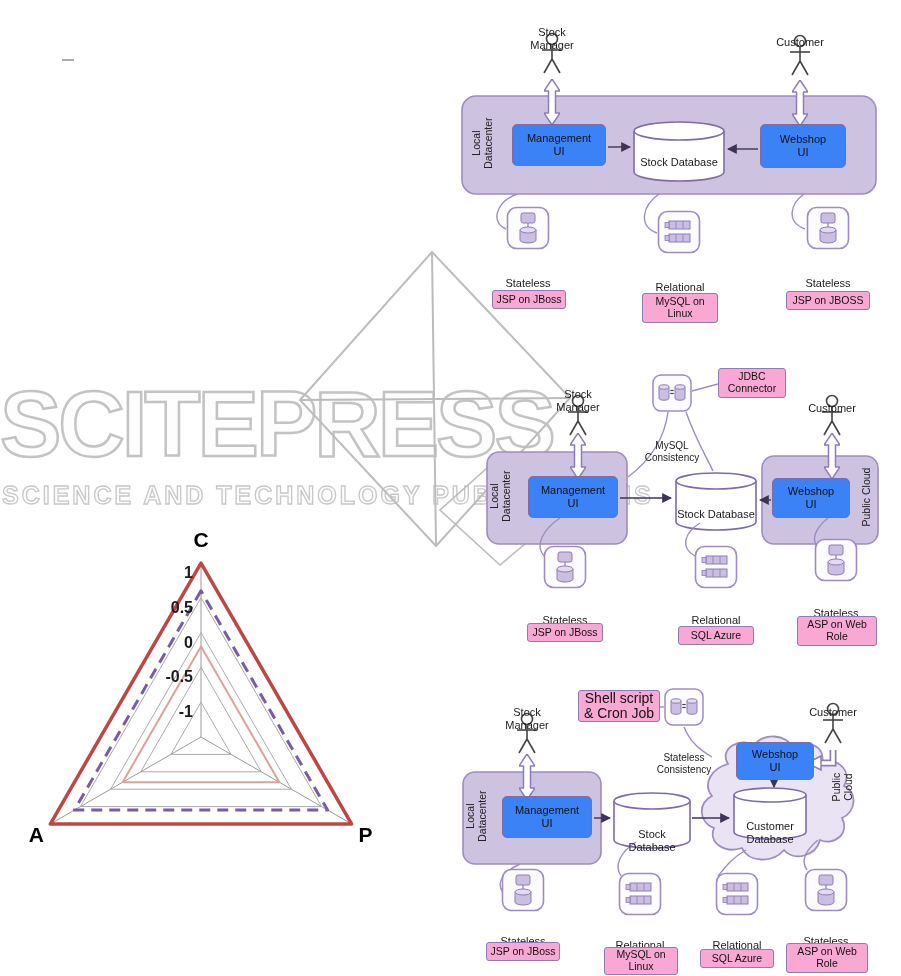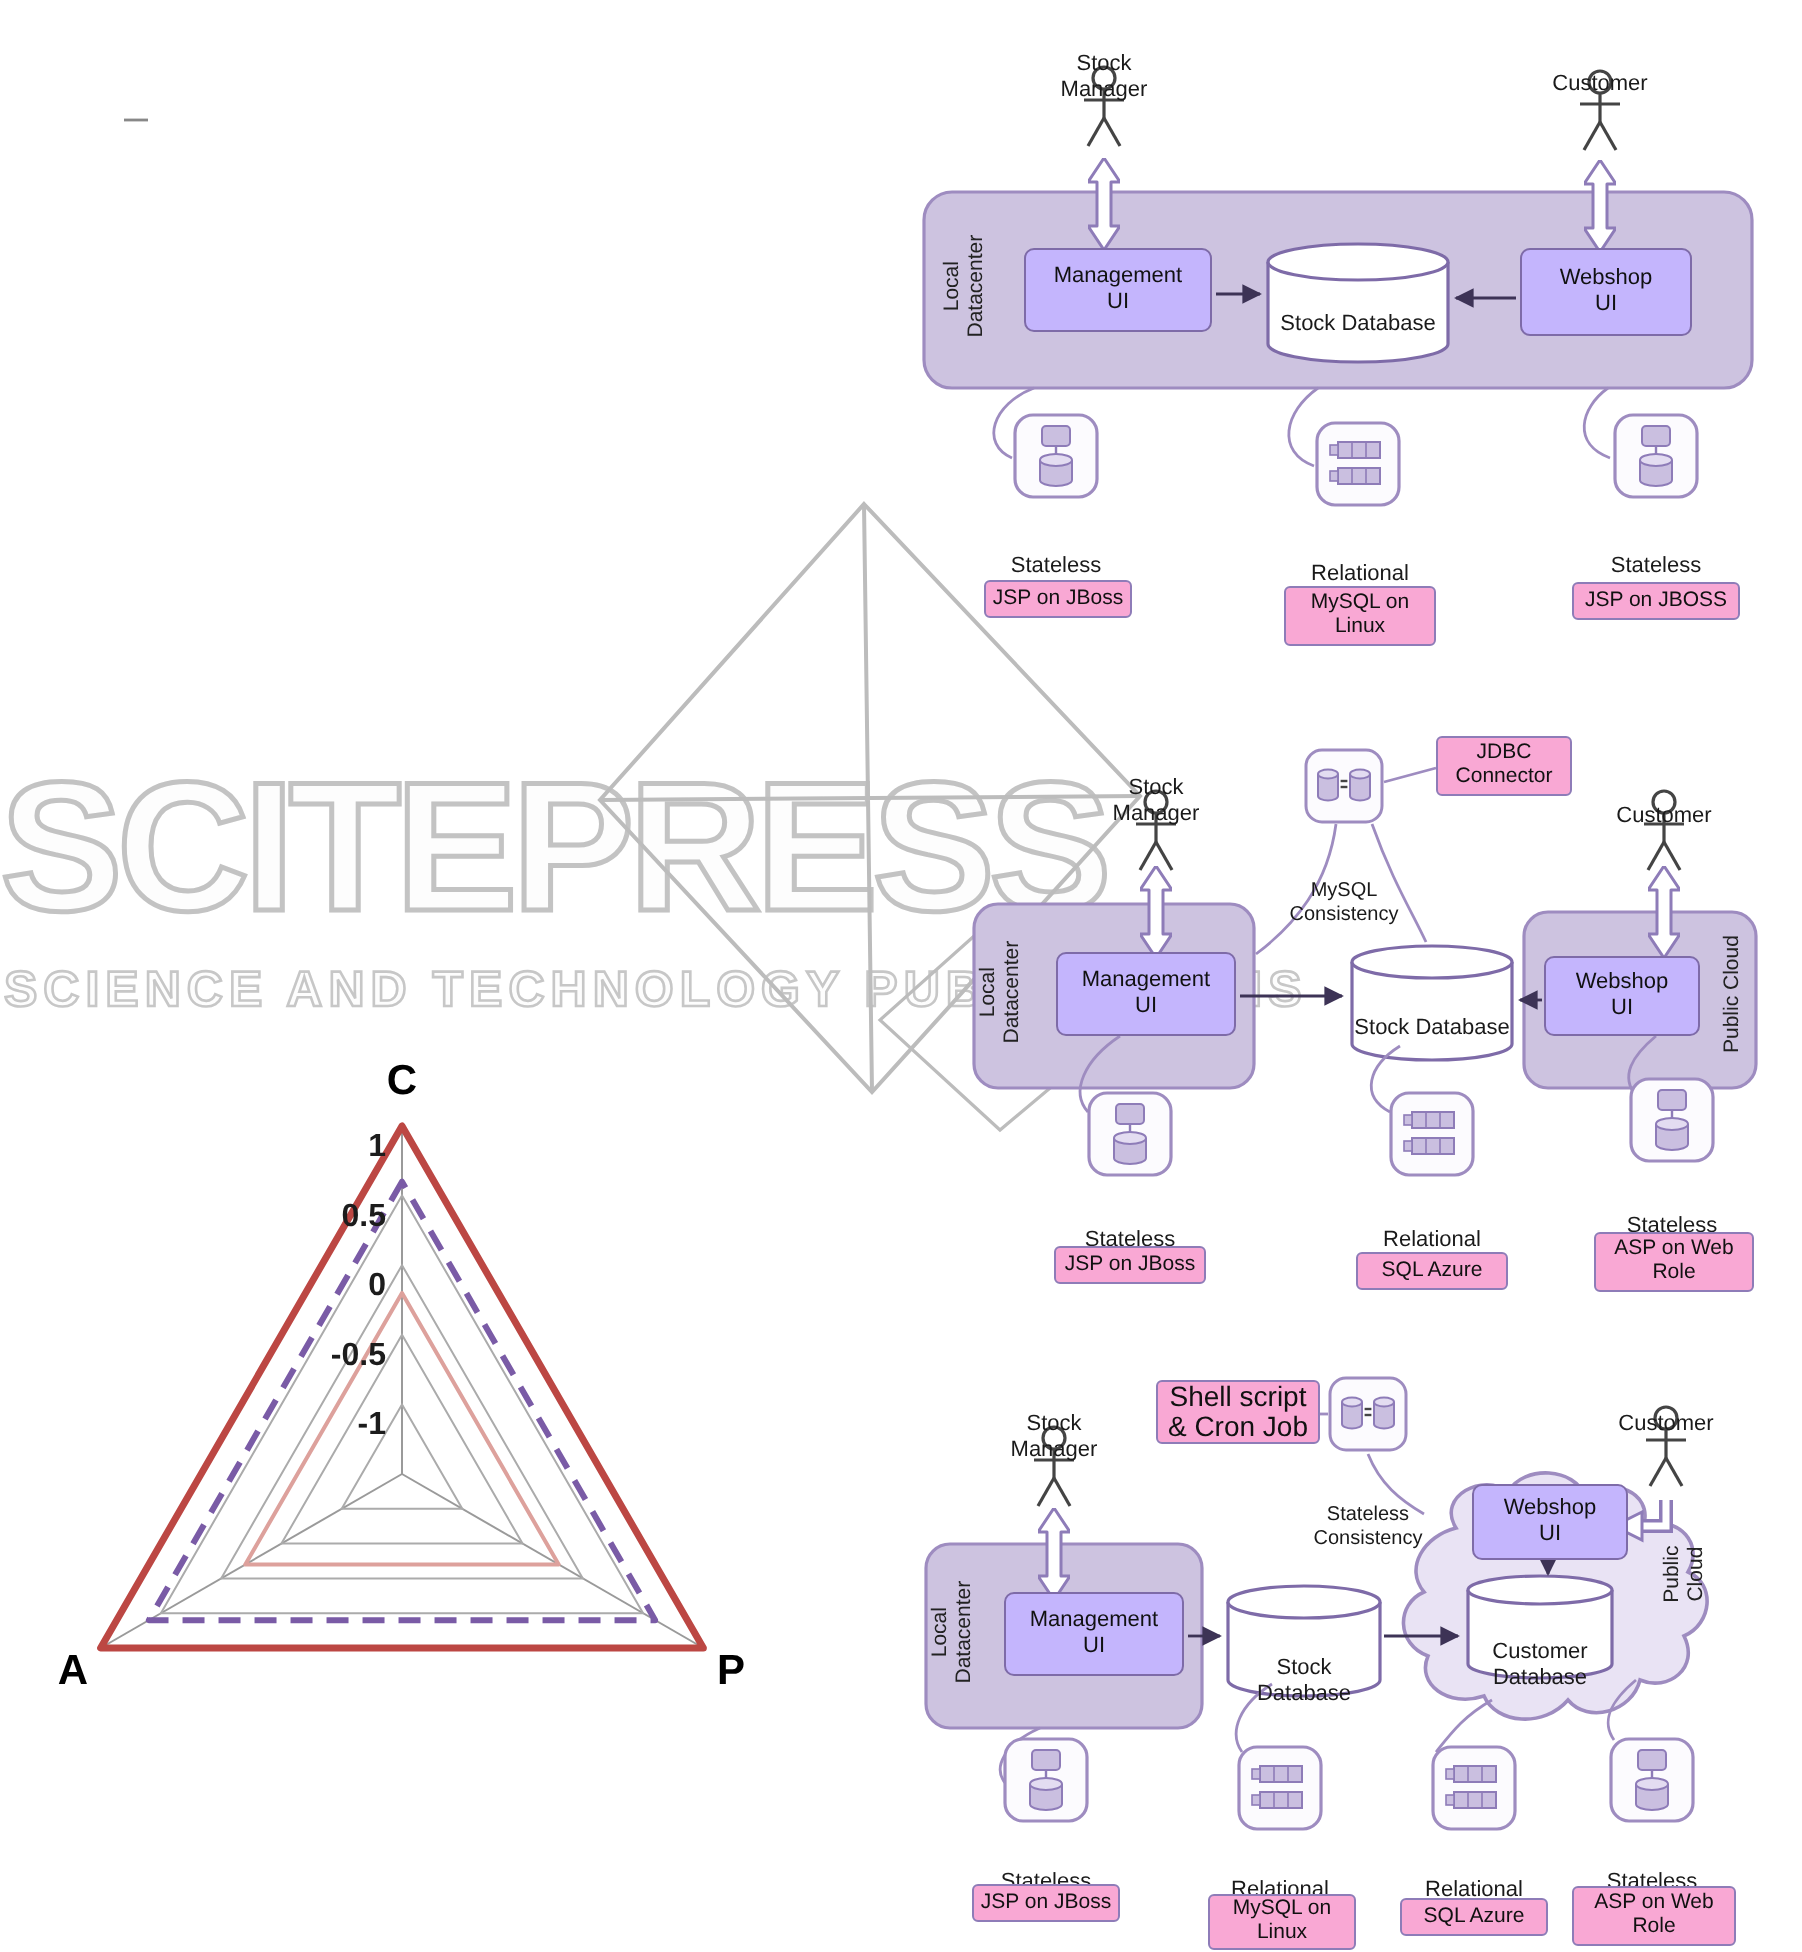--- a/index.html
+++ b/index.html
@@ -13,21 +13,21 @@
 
   .wm-title { position:absolute; left:0; top:378px; width:572px; overflow:hidden;
               white-space:nowrap; font-weight:800; font-size:92px; line-height:1;
               letter-spacing:-3px; color:#fdfdfd; -webkit-text-stroke:2.5px #c3c3c3; }
   .wm-sub   { position:absolute; left:2px; top:483px; width:760px; overflow:hidden;
               white-space:nowrap; font-weight:700; font-size:25px; line-height:1;
               letter-spacing:3px; color:#fdfdfd; -webkit-text-stroke:1.3px #c7c7c7; }
 
   .lbl   { position:absolute; font-size:11px; line-height:1.15; color:#1a1a1a; text-align:center;margin-top:20px; }
   .lbl10 { font-size:10px; }
-  .whitebox { position:absolute; background:#c4b5fd; border:1.5px solid #7e6ba8; border-radius:5px;
+  .whitebox { position:absolute; background:#3b82f6; border:1.5px solid #7e6ba8; border-radius:5px;
               display:flex; align-items:center; justify-content:center; text-align:center;
               font-size:11px; line-height:1.15; color:#111; }
   .techbox  { position:absolute; background:#f9a8d4; border:1.2px solid #8e7cb8; border-radius:3px;
               display:flex; align-items:center; justify-content:center; text-align:center;
               font-size:10.5px; line-height:1.1; color:#111; padding:1px 3px; }
   .vlabel { position:absolute; transform:rotate(-90deg); transform-origin:center;
             font-size:10.5px; line-height:1.15; color:#222; text-align:center; }
   .nowrap { white-space:nowrap; }
 </style>
 </head>

